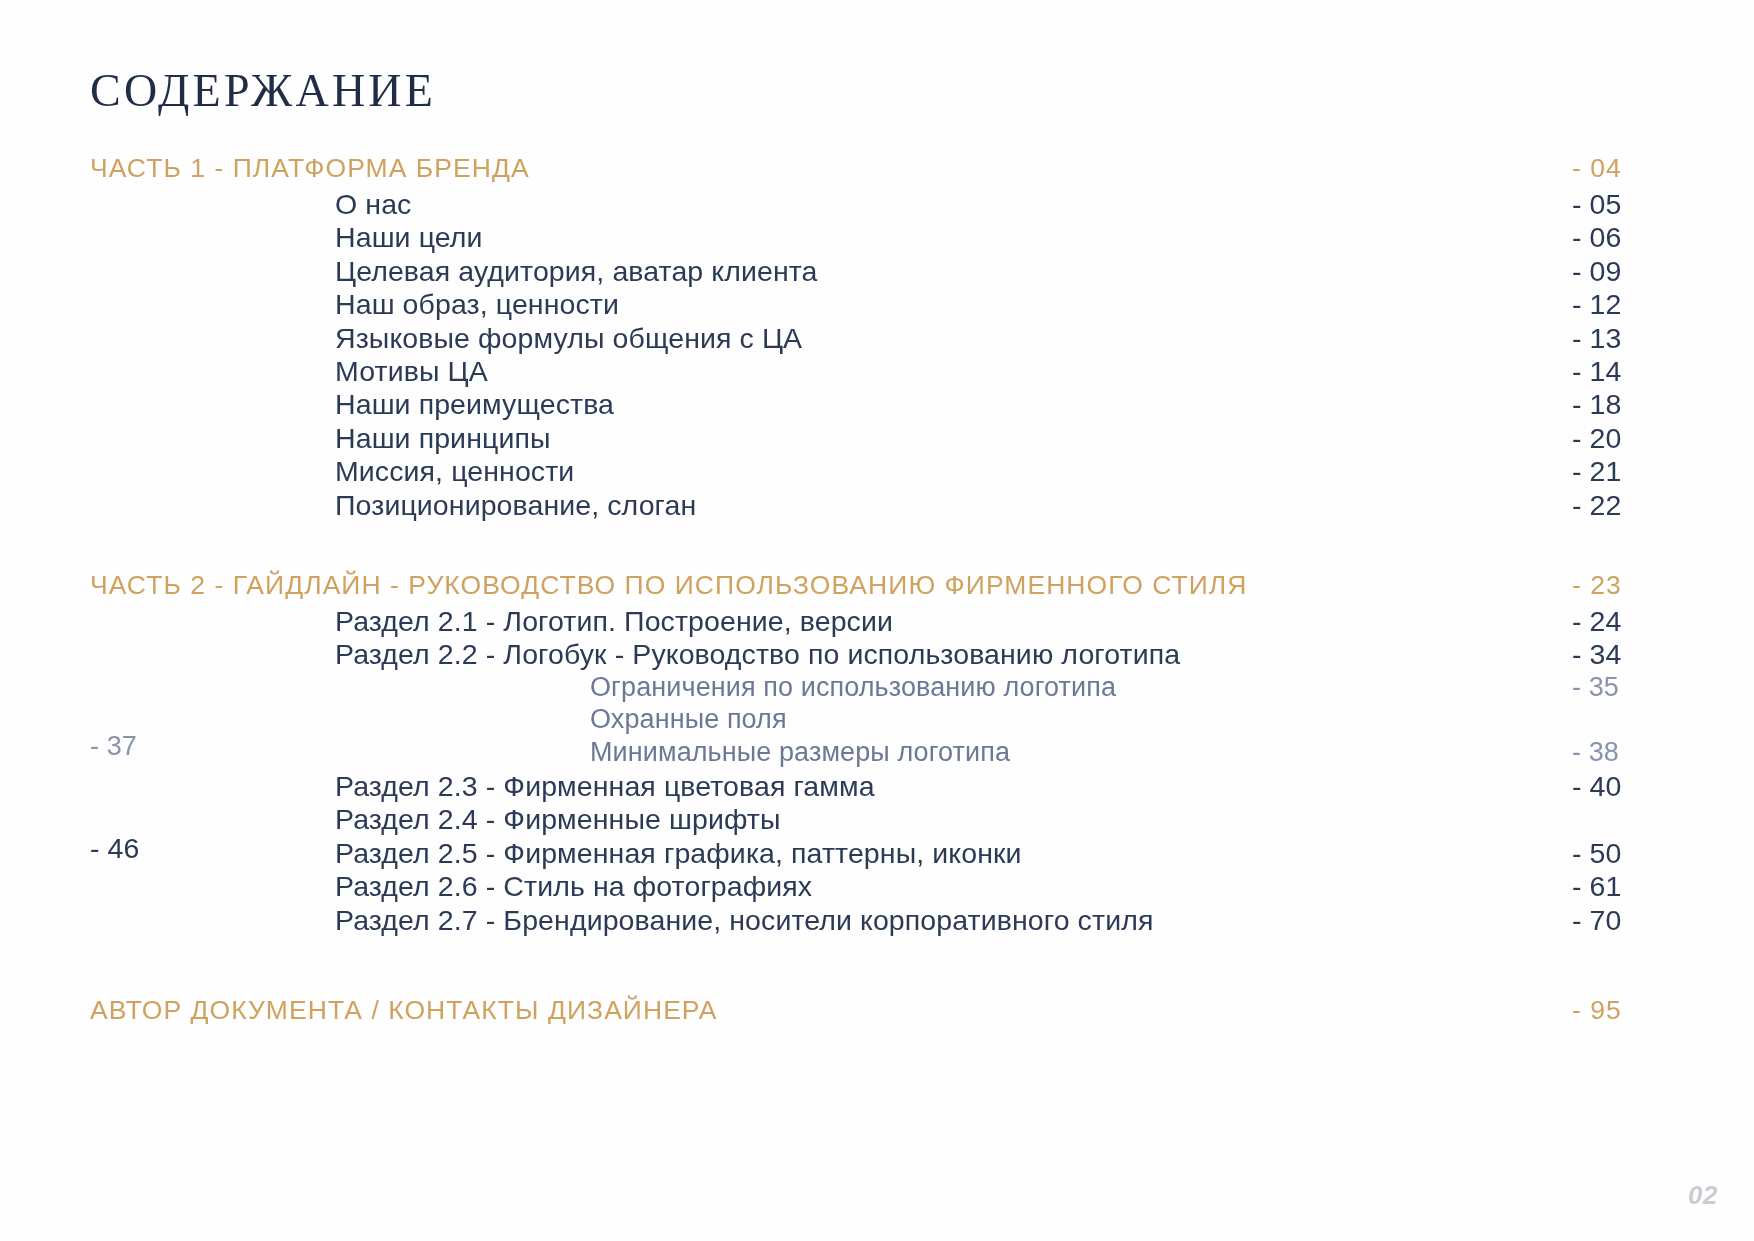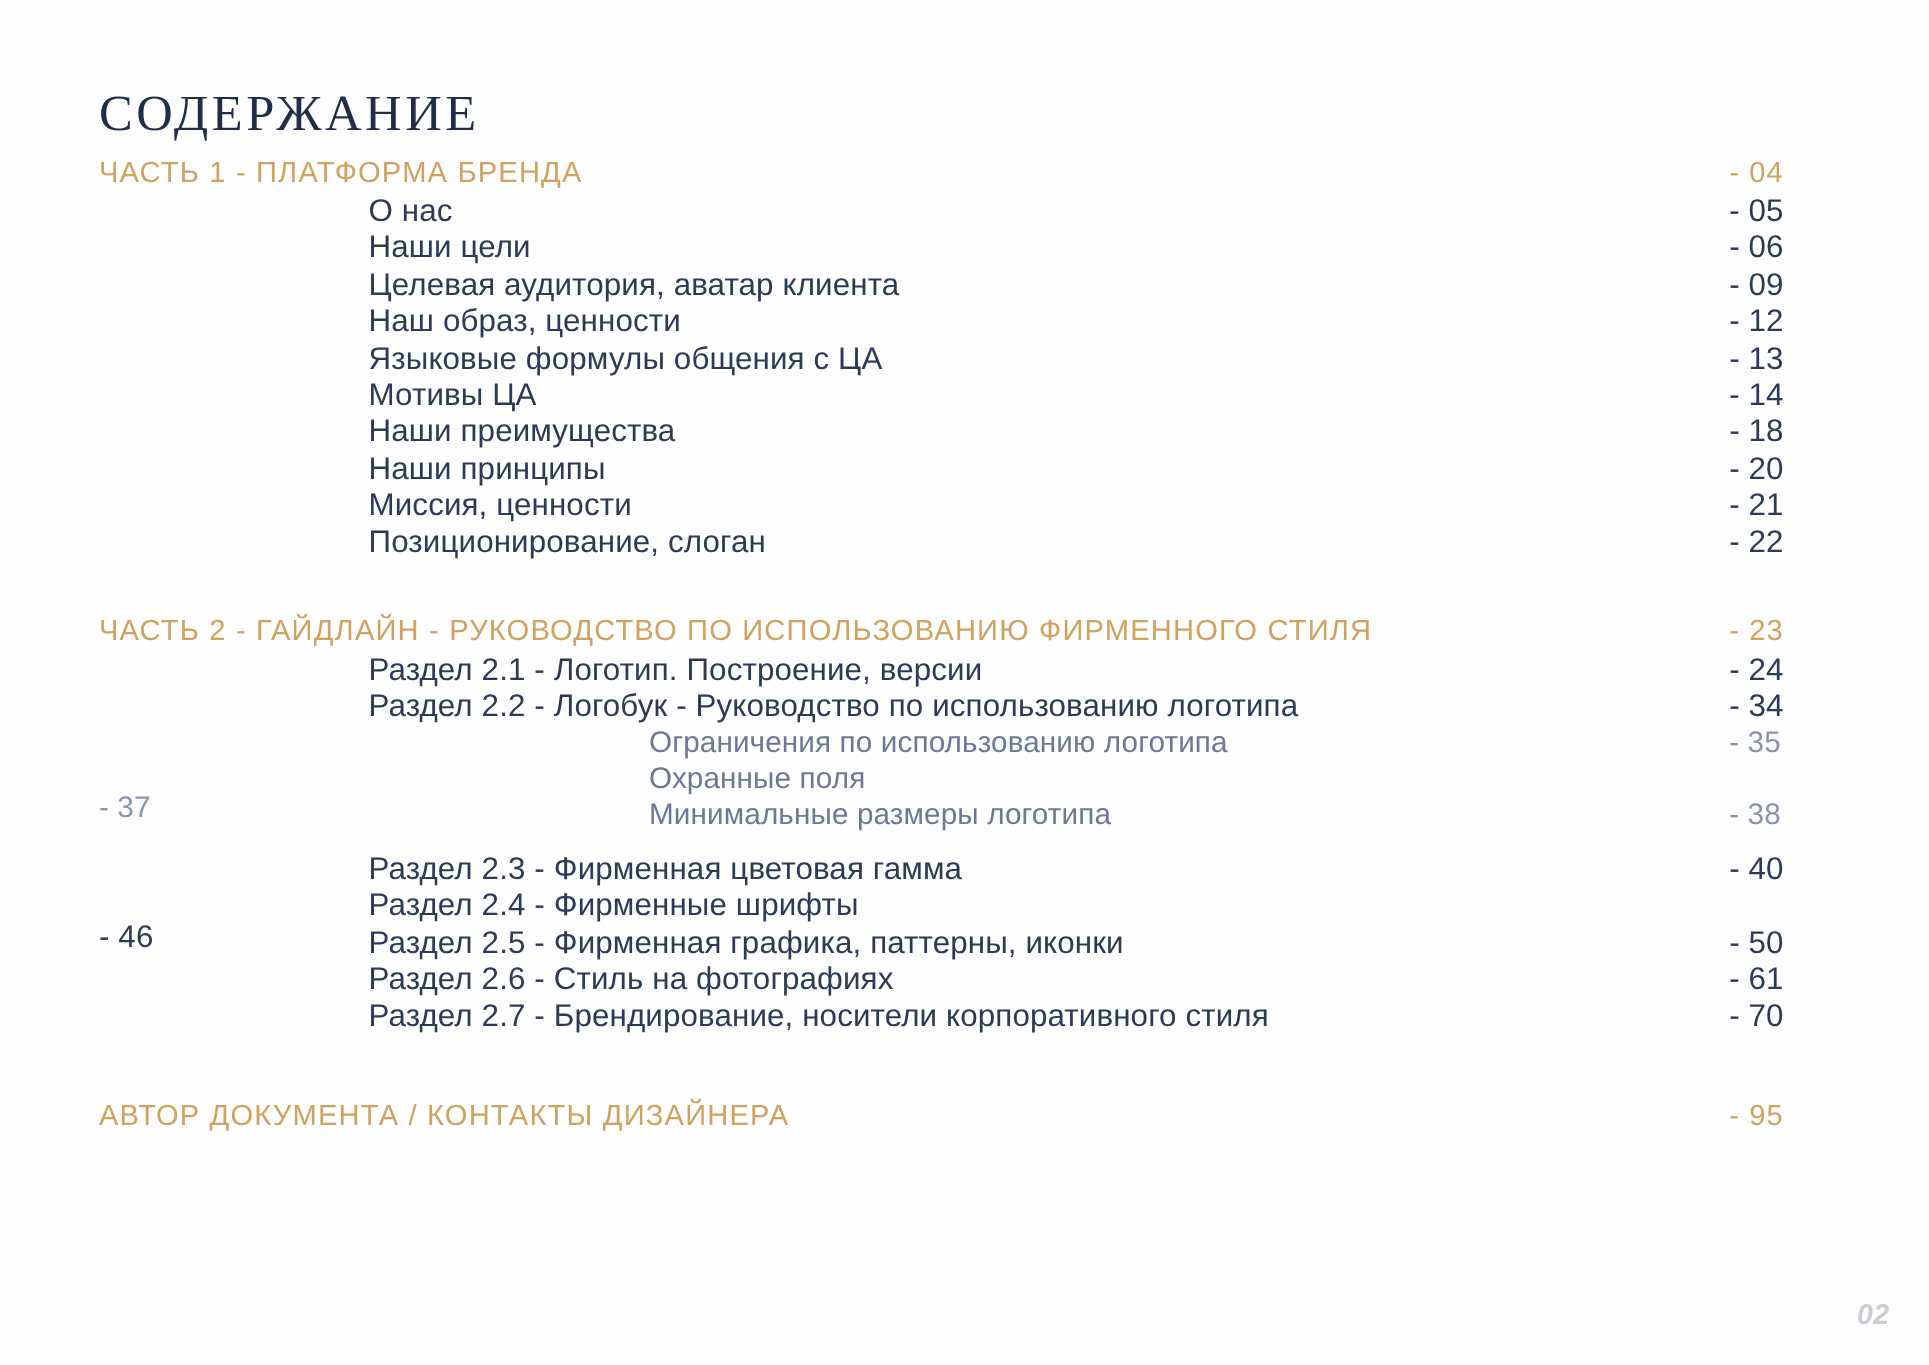--- a/index.html
+++ b/index.html
@@ -20,35 +20,35 @@
   .page {
     position: absolute;
     inset: 0;
     padding: 0;
   }
 
   
   .toc-title {
     position: absolute;
     left: 90px;
-    top: 80px;
+    top: 68px;
     font-family: "Liberation Serif", "DejaVu Serif", serif;
     font-size: 46px;
     line-height: 1.0;
     letter-spacing: 3.2px;
     color: #1f2d47;
     font-weight: 400;
     white-space: nowrap;
   }
 
   
   .toc {
     position: absolute;
     left: 90px;
-    top: 143px;
+    top: 155px;
     width: 1574px;
   }
 
   .row {
     display: flex;
     align-items: baseline;
     width: 100%;
     white-space: nowrap;
   }
 
@@ -207,21 +207,21 @@
       <div class="row lvl2" style="height: 32.8px; flex-direction: column;">
         <span class="label">Охранные поля</span>
         <span class="spacer"></span>
         <span class="num">- 37</span>
       </div>
       <div class="row lvl2" style="height: 32.8px;">
         <span class="label">Минимальные размеры логотипа</span>
         <span class="spacer"></span>
         <span class="num">- 38</span>
       </div>
-      <div class="row lvl1" style="height: 33.4px; margin-top: 16px;">
+      <div class="row lvl1" style="height: 33.4px;">
         <span class="label">Раздел 2.3 - Фирменная цветовая гамма</span>
         <span class="spacer"></span>
         <span class="num">- 40</span>
       </div>
       <div class="row lvl1" style="height: 33.4px; flex-direction: column;">
         <span class="label">Раздел 2.4 - Фирменные шрифты</span>
         <span class="spacer"></span>
         <span class="num">- 46</span>
       </div>
       <div class="row lvl1" style="height: 33.4px;">

